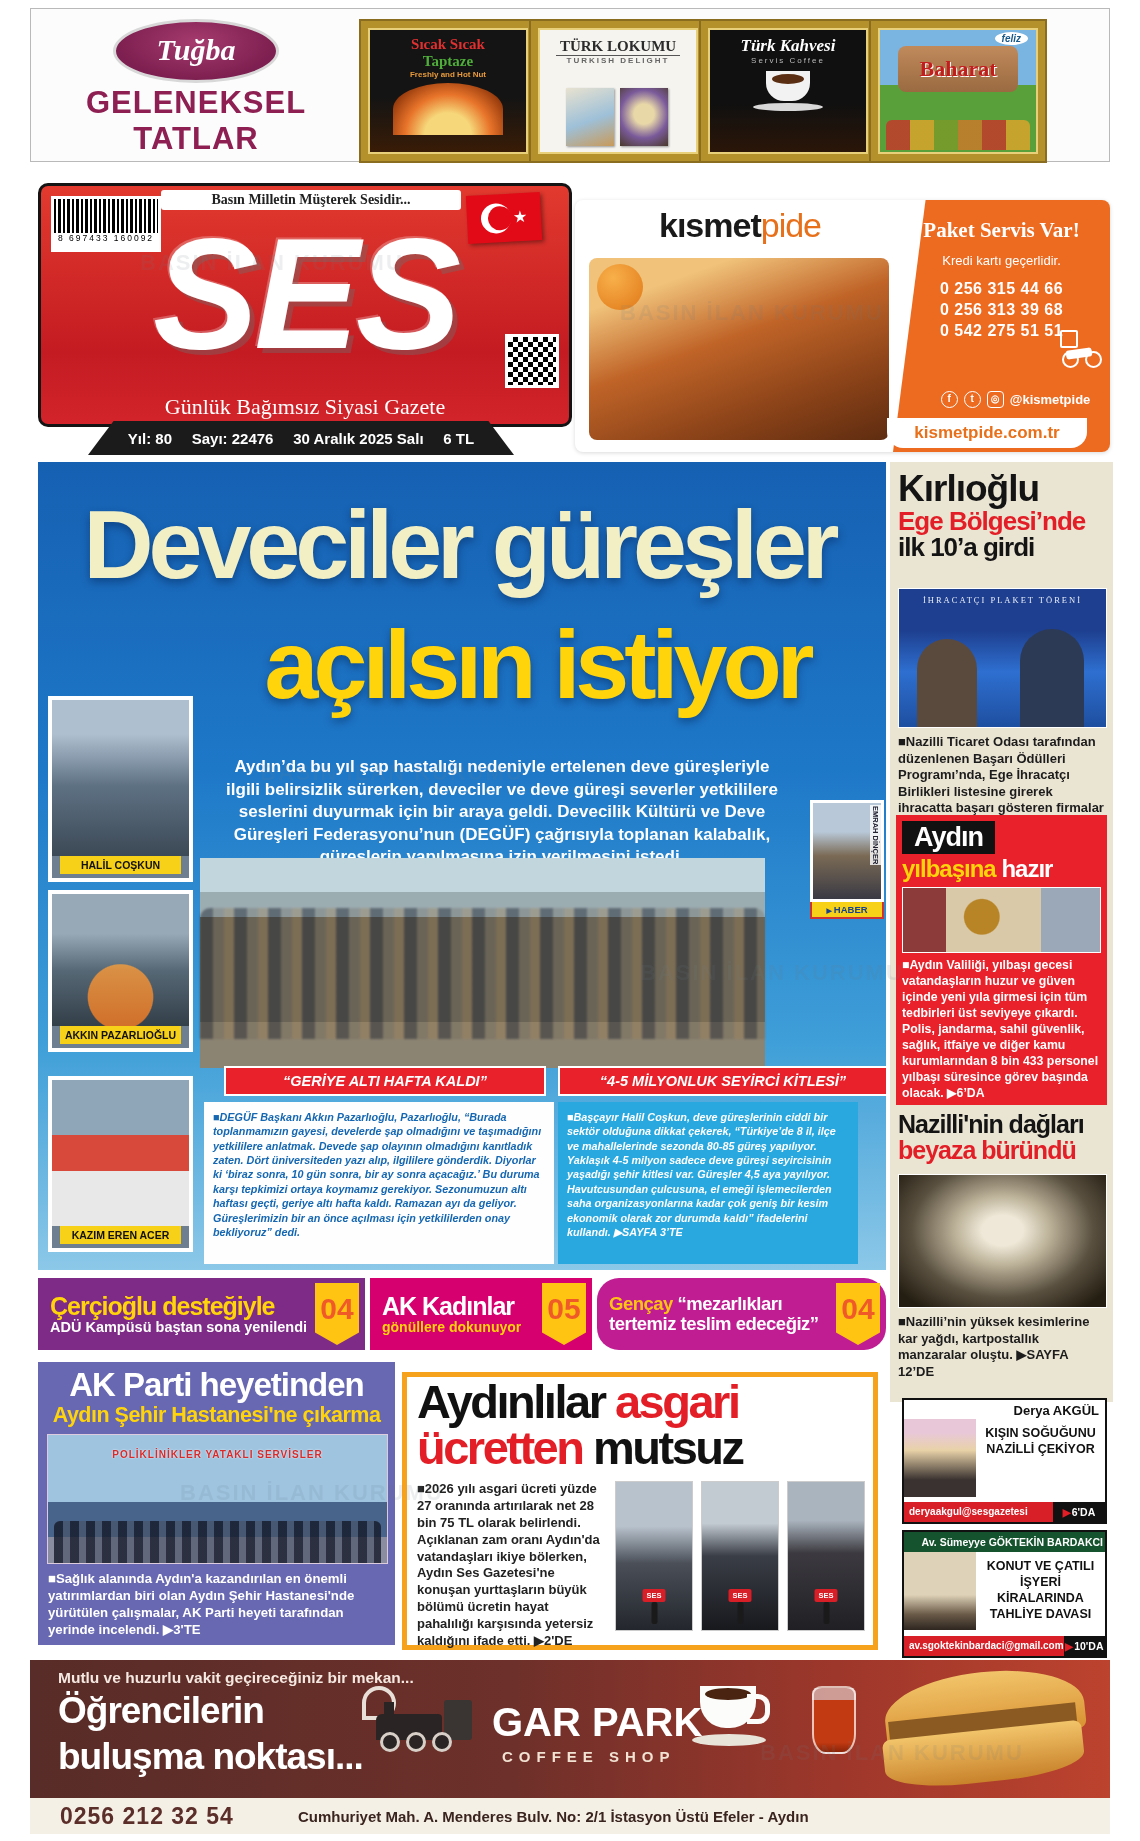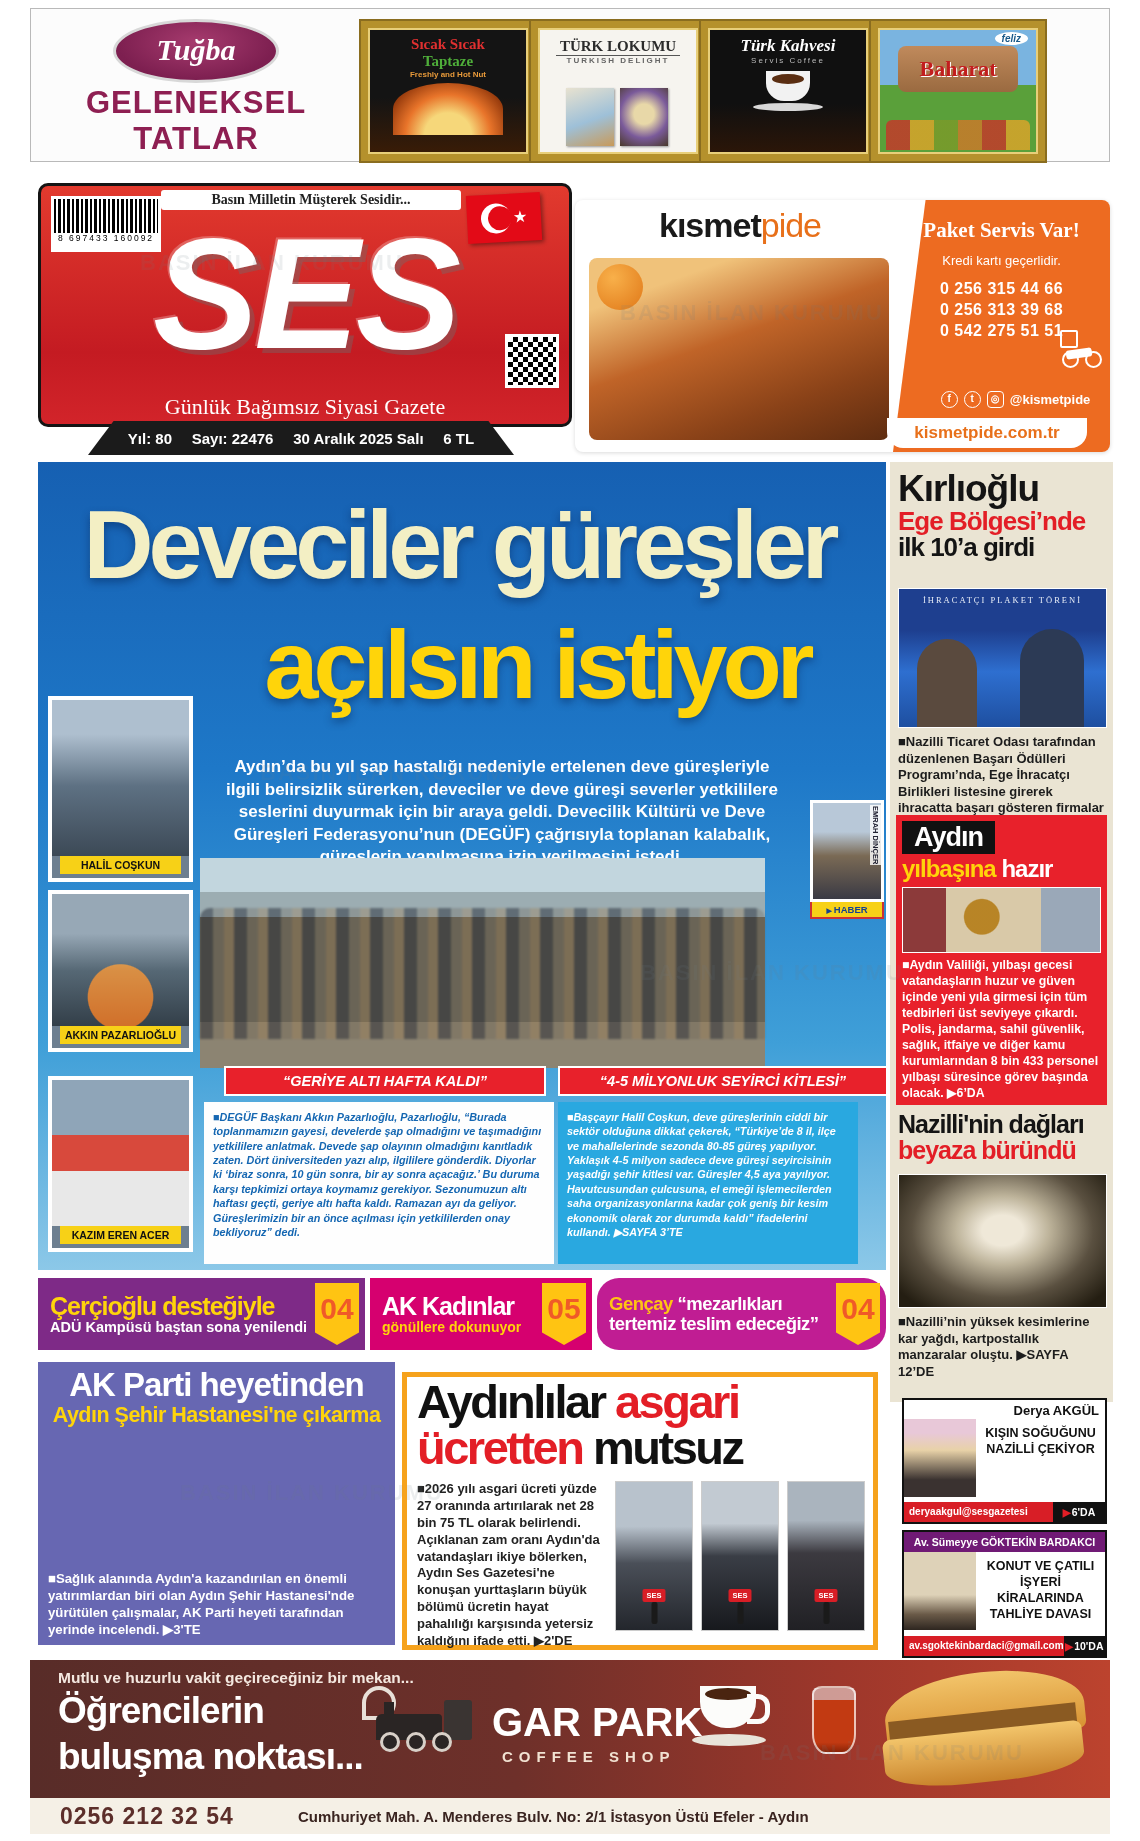--- a/index.html
+++ b/index.html
@@ -206,21 +206,21 @@
   #iv3{background:linear-gradient(180deg,#aab4be 0 26%,#3c3a40 48%,#202024);}
   .mic{position:absolute;left:50%;bottom:28px;transform:translateX(-50%);background:#d81e26;color:#fff;
     font-weight:900;font-size:7.5px;padding:2px 4px;border-radius:2px;}
   .mic::after{content:"";position:absolute;left:50%;top:100%;transform:translateX(-50%);
     width:6px;height:22px;background:#1a1a1a;border-radius:2px;}
 
   
   .colm{position:absolute;left:902px;width:205px;background:#fff;border:2px solid #111;box-sizing:border-box;}
   #cm1{top:1398px;height:126px;} #cm2{top:1530px;height:128px;}
   .colm .hdr{font-weight:900;font-size:13px;color:#111;text-align:right;padding:3px 6px 1px;}
-  #cm2 .hdr{background:#701a75;color:#fff;font-size:10.5px;text-align:center;padding:4px 2px;}
+  #cm2 .hdr{background:#14532d;color:#fff;font-size:10.5px;padding:4px 2px;}
   .colm .mid{display:flex;}
   .colm .face{width:72px;height:78px;flex:none;}
   #cm1 .face{background:linear-gradient(180deg,#e8c8d8 0 18%,#e8d2a8 40%,#3a3230 78%);}
   #cm2 .face{background:linear-gradient(180deg,#ded2b8 0 55%,#6a5a48 80%,#2e2620);}
   .colm .ttl{flex:1;text-align:center;font-weight:900;font-size:12.5px;line-height:1.28;color:#111;padding-top:6px;}
   .colm .ft{position:absolute;left:0;right:0;bottom:0;height:20px;display:flex;}
   .colm .em{flex:1;background:#d81e26;color:#fff;font-weight:700;font-size:10px;line-height:20px;padding-left:5px;}
   .colm .pgc{width:52px;background:#111;color:#fff;font-weight:900;font-size:10.5px;line-height:20px;text-align:center;}
   .colm .pgc .ar{color:#e31e26;margin-right:1px;}
 
@@ -436,20 +436,24 @@
       <div class="l1"><span class="g">Gençay </span><span>“mezarlıkları</span></div>
       <div class="l2">tertemiz teslim edeceğiz”</div>
     </div>
     <div class="ptag">04</div>
   </div>
 </div>
 
 <div id="akp" class="abs">
   <div class="t1">AK Parti heyetinden</div>
   <div class="t2">Aydın Şehir Hastanesi'ne çıkarma</div>
+  <div class="ph">
+    <div class="rt">POLİKLİNİKLER  YATAKLI SERVİSLER</div>
+    <div class="grp"></div>
+  </div>
   <div class="bd">■Sağlık alanında Aydın'a kazandırılan en önemli yatırımlardan biri olan Aydın Şehir Hastanesi'nde yürütülen çalışmalar, AK Parti heyeti tarafından yerinde incelendi. ▶3'TE</div>
 </div>
 
 <div id="asgari" class="abs">
   <div class="ttl">
     <div><span class="k">Aydınlılar </span><span class="r">asgari</span></div>
     <div><span class="r">ücretten</span><span class="k"> mutsuz</span></div>
   </div>
   <div class="row">
     <div class="bd">■2026 yılı asgari ücreti yüzde 27 oranında artırılarak net 28 bin 75 TL olarak belirlendi. Açıklanan zam oranı Aydın'da vatandaşları ikiye bölerken, Aydın Ses Gazetesi'ne konuşan yurttaşların büyük bölümü ücretin hayat pahalılığı karşısında yetersiz kaldığını ifade etti. ▶2'DE</div>

